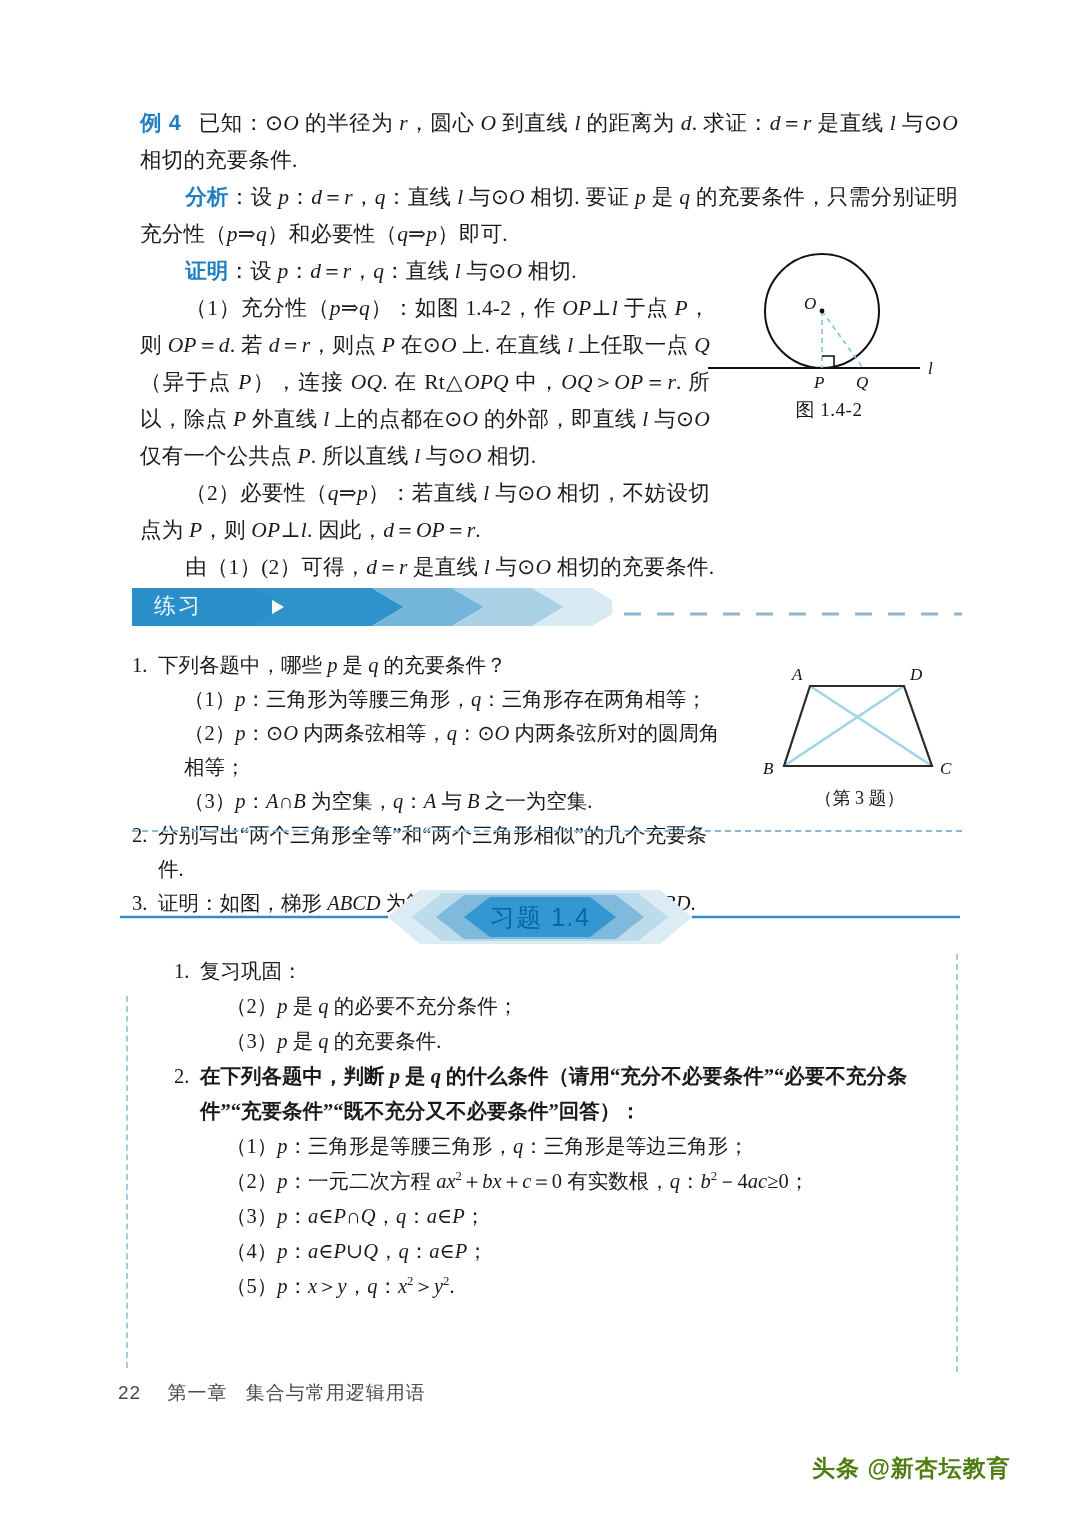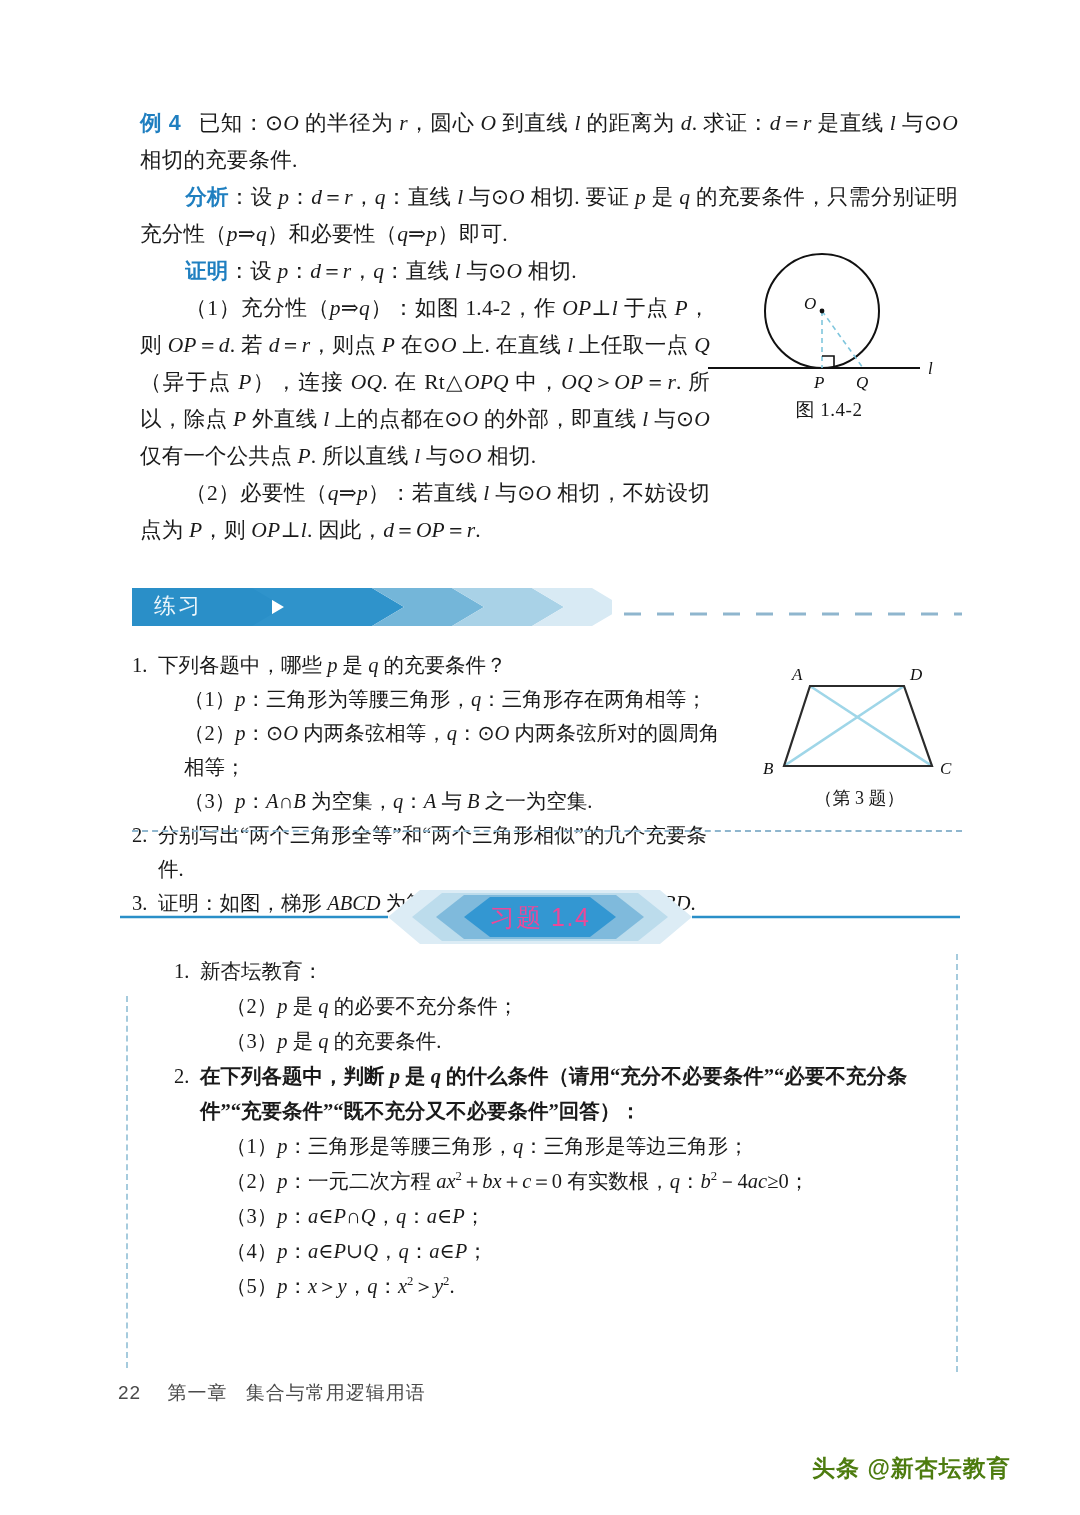--- a/index.html
+++ b/index.html
@@ -132,21 +132,21 @@
   #homework-banner {
     position: relative;
     height: 62px;
   }
   #homework-banner .hw-label {
     position: absolute;
     left: 0; right: 0;
     top: 15px;
     text-align: center;
     font-size: 25px;
-    color: #ec4899;
+    color: #0369a1;
     font-family: "Liberation Sans", sans-serif;
     letter-spacing: 1.5px;
   }
   #homework-body {
     position: relative;
     margin-top: 6px;
     padding: 0 30px 0 32px;
     min-height: 380px;
   }
   .vbracket {
@@ -232,20 +232,23 @@
     <div id="example-col-left">
       <p class="body-text para indent">
         （1）充分性（<span class="mi">p</span>⇒<span class="mi">q</span>）：如图 <span class="mn">1.4-2</span>，作 <span class="mi">OP</span>⊥<span class="mi">l</span> 于点 <span class="mi">P</span>，则 <span class="mi">OP</span>＝<span class="mi">d</span>. 若 <span class="mi">d</span>＝<span class="mi">r</span>，则点 <span class="mi">P</span> 在<span class="mn">⊙</span><span class="mi">O</span> 上. 在直线 <span class="mi">l</span> 上任取一点 <span class="mi">Q</span>（异于点 <span class="mi">P</span>），连接 <span class="mi">OQ</span>. 在 Rt△<span class="mi">OPQ</span> 中，<span class="mi">OQ</span>＞<span class="mi">OP</span>＝<span class="mi">r</span>. 所以，除点 <span class="mi">P</span> 外直线 <span class="mi">l</span> 上的点都在<span class="mn">⊙</span><span class="mi">O</span> 的外部，即直线 <span class="mi">l</span> 与<span class="mn">⊙</span><span class="mi">O</span> 仅有一个公共点 <span class="mi">P</span>. 所以直线 <span class="mi">l</span> 与<span class="mn">⊙</span><span class="mi">O</span> 相切.
       </p>
     </div>
 
     <p class="body-text para indent" style="width:570px">
       （2）必要性（<span class="mi">q</span>⇒<span class="mi">p</span>）：若直线 <span class="mi">l</span> 与<span class="mn">⊙</span><span class="mi">O</span> 相切，不妨设切点为 <span class="mi">P</span>，则 <span class="mi">OP</span>⊥<span class="mi">l</span>. 因此，<span class="mi">d</span>＝<span class="mi">OP</span>＝<span class="mi">r</span>.
     </p>
 
+    <p class="body-text para indent">
+      由（1）(2）可得，<span class="mi">d</span>＝<span class="mi">r</span> 是直线 <span class="mi">l</span> 与<span class="mn">⊙</span><span class="mi">O</span> 相切的充要条件.
+    </p>
   </div>
 
   <div id="figure-tangent">
     <svg width="258" height="148" viewBox="0 0 258 148">
 
       <circle cx="122" cy="68" r="57" fill="none" stroke="#111111" stroke-width="2"></circle>
 
       <line x1="8" y1="125" x2="220" y2="125" stroke="#111111" stroke-width="2"></line>
 
       <line x1="122" y1="68" x2="122" y2="125" stroke="#7fc6dd" stroke-width="1.6" stroke-dasharray="5,4"></line>
@@ -351,21 +354,21 @@
 
     <div id="homework-body">
       <div class="vbracket" id="vbracket-left"></div>
       <div class="vbracket" id="vbracket-right"></div>
 
 
       <div id="homework-list">
 
         <div class="num-item">
           <span class="num">1.</span>
-          <span>新杏坛教育：</span>
+          <span>复习巩固：</span>
           <div class="sub-item">
             （2）<span class="mi">p</span> 是 <span class="mi">q</span> 的必要不充分条件；
           </div>
           <div class="sub-item">
             （3）<span class="mi">p</span> 是 <span class="mi">q</span> 的充要条件.
           </div>
         </div>
 
         <div class="num-item">
           <span class="num">2.</span>

